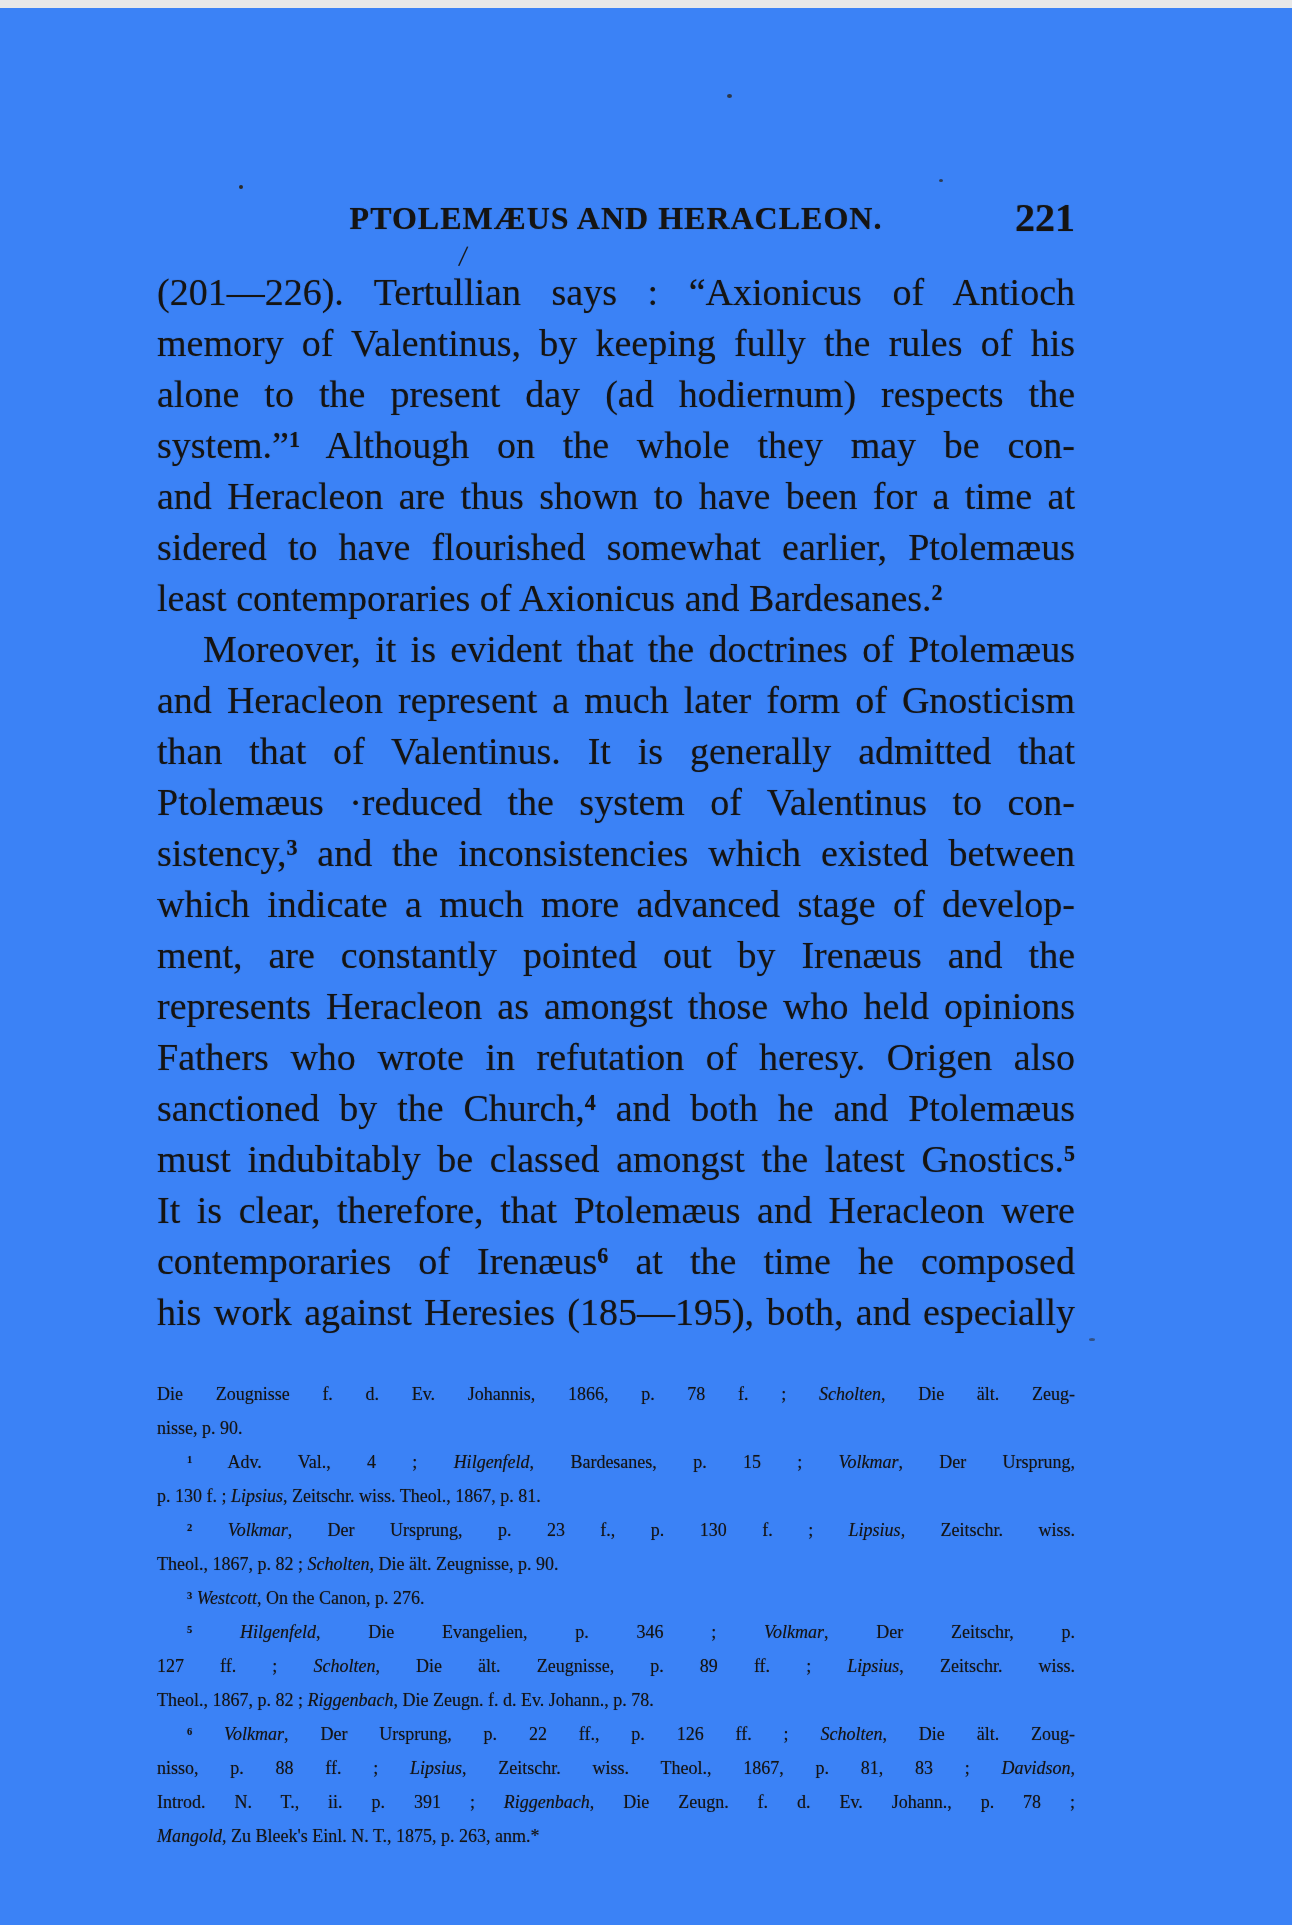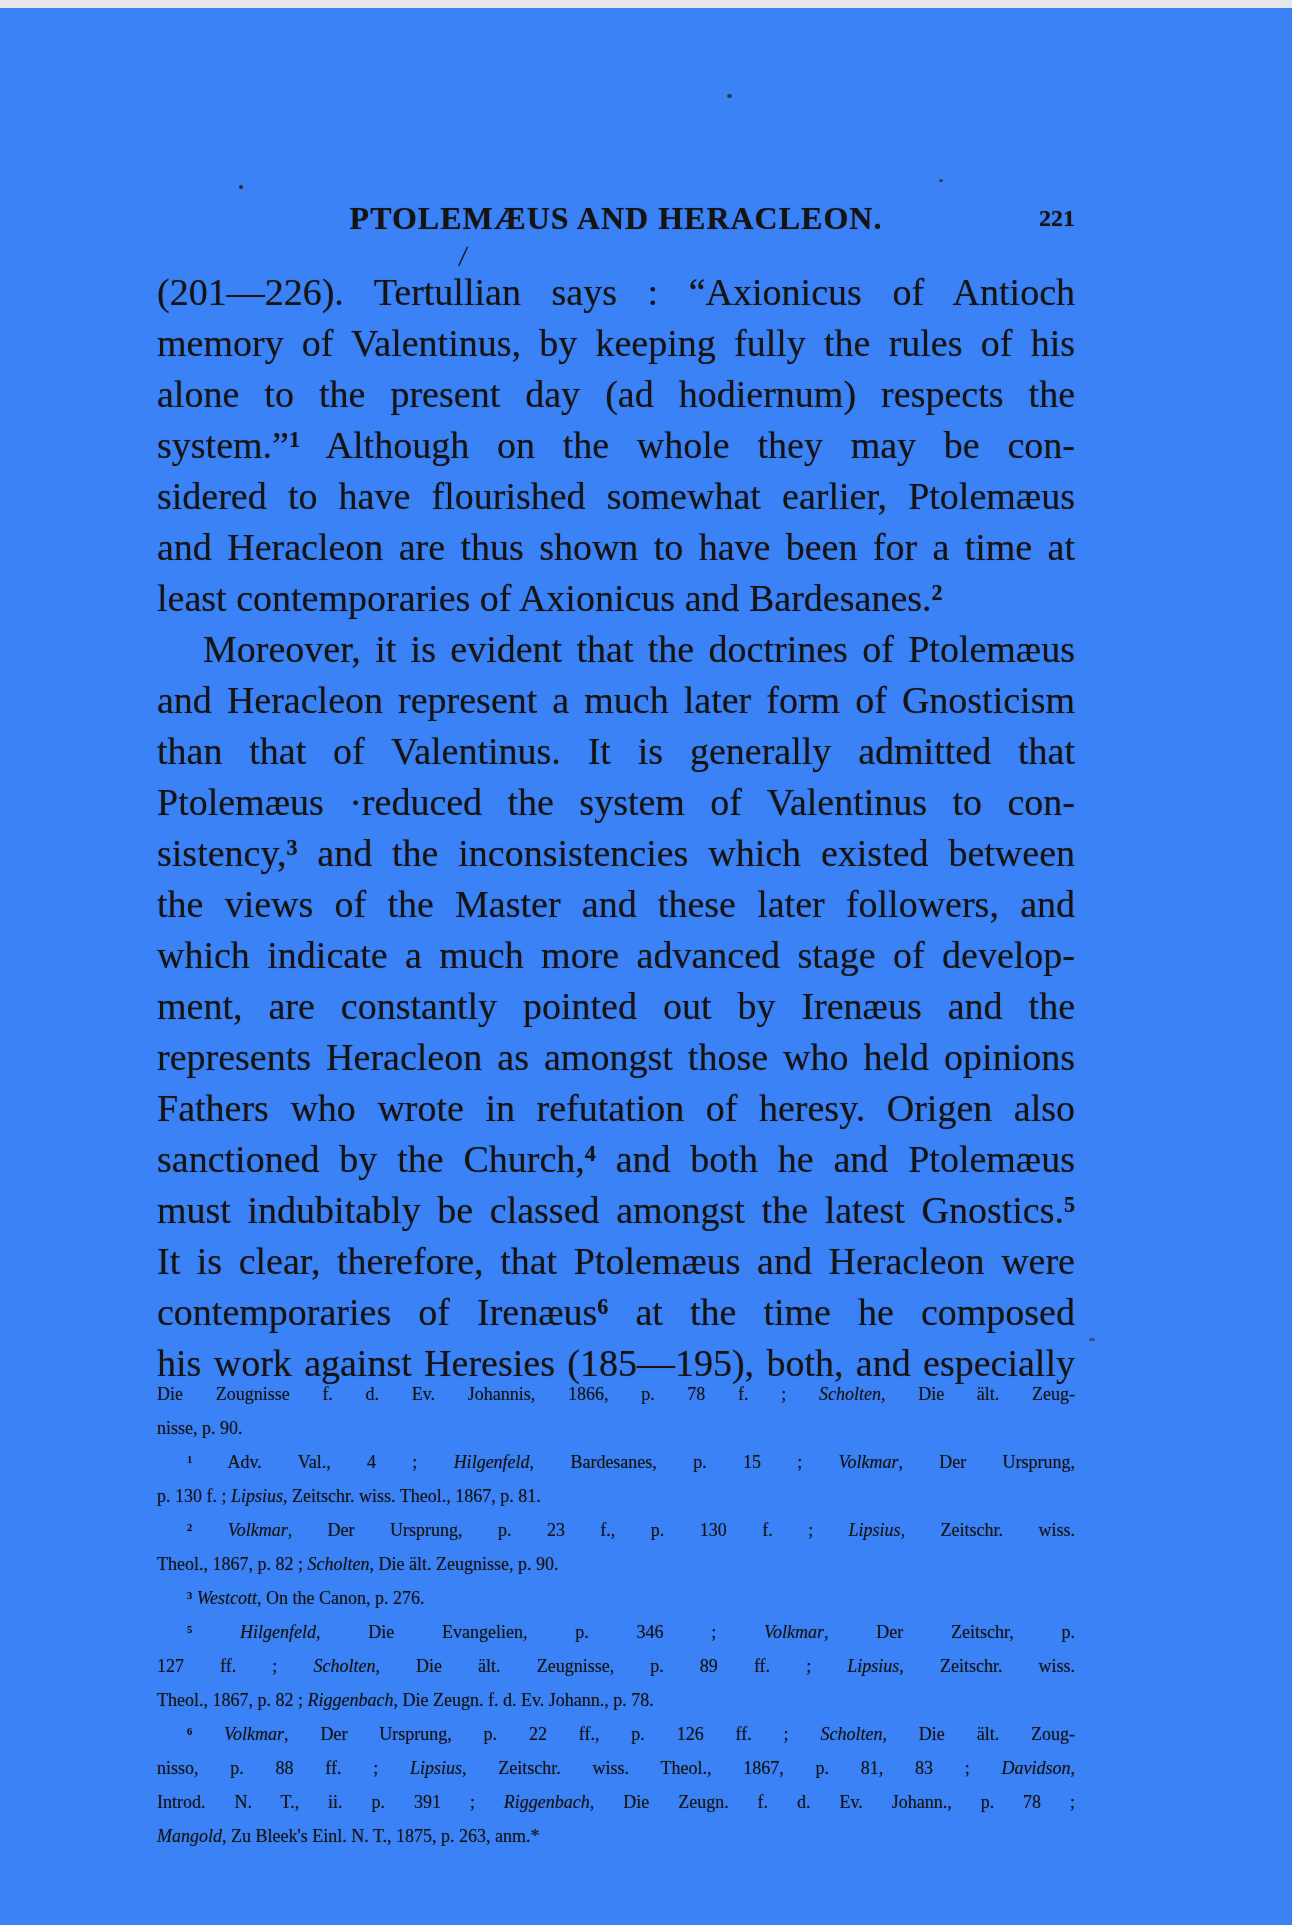--- a/index.html
+++ b/index.html
@@ -10,21 +10,21 @@
   }
   .col { position:absolute; left:157px; width:918px; }
 
   .running-head { top:192px; height:40px; }
   .head-title {
     display:block; text-align:center; font-size:32px; line-height:36px;
     letter-spacing:1px; font-weight:bold;
     font-stretch:condensed; text-shadow:0 0 1px rgba(20,20,19,.55);
   }
   .head-page {
-    position:absolute; right:0; top:0; font-size:24px; line-height:36px;
+    position:absolute; right:0; top:0; font-size:40px; line-height:36px;
     font-weight:bold; text-shadow:0 0 1px rgba(20,20,19,.55);
   }
 
   .main-text {
     top:259px; font-size:38px; line-height:51px;
     text-shadow:0 0 1px rgba(20,20,19,.5);
   }
   .main-text .ln { height:51px; }
   .main-text .ind { padding-left:46px; }
 
@@ -64,29 +64,28 @@
   <div class="speck s1"></div>
   <div class="speck s2"></div>
   <div class="speck s3"></div>
   <div class="speck s4"></div>
 
   <div class="col main-text" id="main-text">
       <div class="ln j"><span>(201—226).  Tertullian says : “Axionicus of Antioch</span></div>
       <div class="ln j"><span>memory of Valentinus, by keeping fully the rules of his</span></div>
       <div class="ln j"><span>alone to the present day (ad hodiernum) respects the</span></div>
       <div class="ln j"><span>system.”</span><span class="sup">1</span><span>  Although on the whole they may be con-</span></div>
+      <div class="ln j"><span>and Heracleon are thus shown to have been for a time at</span></div>
       <div class="ln j"><span>sidered to have flourished somewhat earlier, Ptolemæus</span></div>
-      <div class="ln j"><span>and Heracleon are thus shown to have been for a time at</span></div>
       <div class="ln"><span>least contemporaries of Axionicus and Bardesanes.</span><span class="sup">2</span></div>
       <div class="ln j ind"><span>Moreover, it is evident that the doctrines of Ptolemæus</span></div>
       <div class="ln j"><span>and Heracleon represent a much later form of Gnosticism</span></div>
       <div class="ln j"><span>than that of Valentinus.  It is generally admitted that</span></div>
       <div class="ln j"><span>Ptolemæus ·reduced the system of Valentinus to con-</span></div>
       <div class="ln j"><span>sistency,</span><span class="sup">3</span><span> and the inconsistencies which existed between</span></div>
-      <div class="ln j"><span>the views of the Master and these later followers, and</span></div>
       <div class="ln j"><span>which indicate a much more advanced stage of develop-</span></div>
       <div class="ln j"><span>ment, are constantly pointed out by Irenæus and the</span></div>
       <div class="ln j"><span>represents Heracleon as amongst those who held opinions</span></div>
       <div class="ln j"><span>Fathers who wrote in refutation of heresy.  Origen also</span></div>
       <div class="ln j"><span>sanctioned by the Church,</span><span class="sup">4</span><span> and both he and Ptolemæus</span></div>
       <div class="ln j"><span>must indubitably be classed amongst the latest Gnostics.</span><span class="sup">5</span></div>
       <div class="ln j"><span>It is clear, therefore, that Ptolemæus and Heracleon were</span></div>
       <div class="ln j"><span>contemporaries of Irenæus</span><span class="sup">6</span><span> at the time he composed</span></div>
       <div class="ln j"><span>his work against Heresies (185—195), both, and especially</span></div>
     </div>

